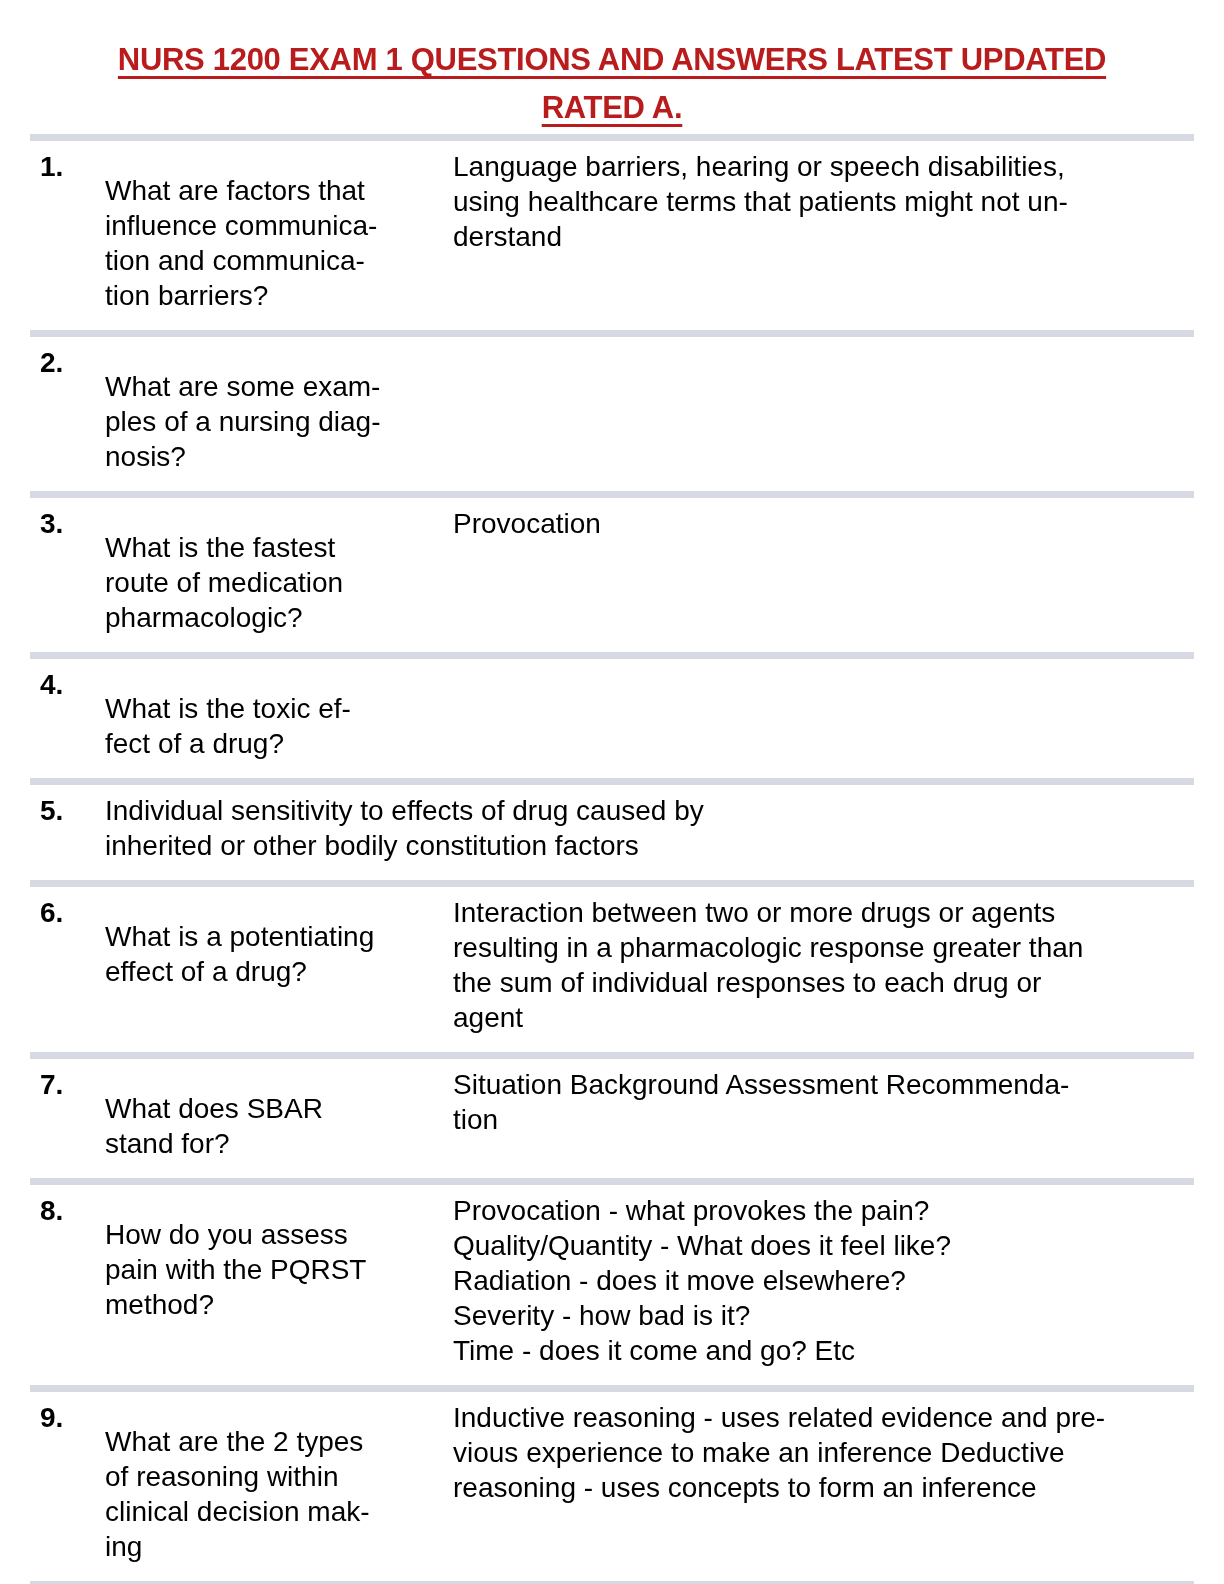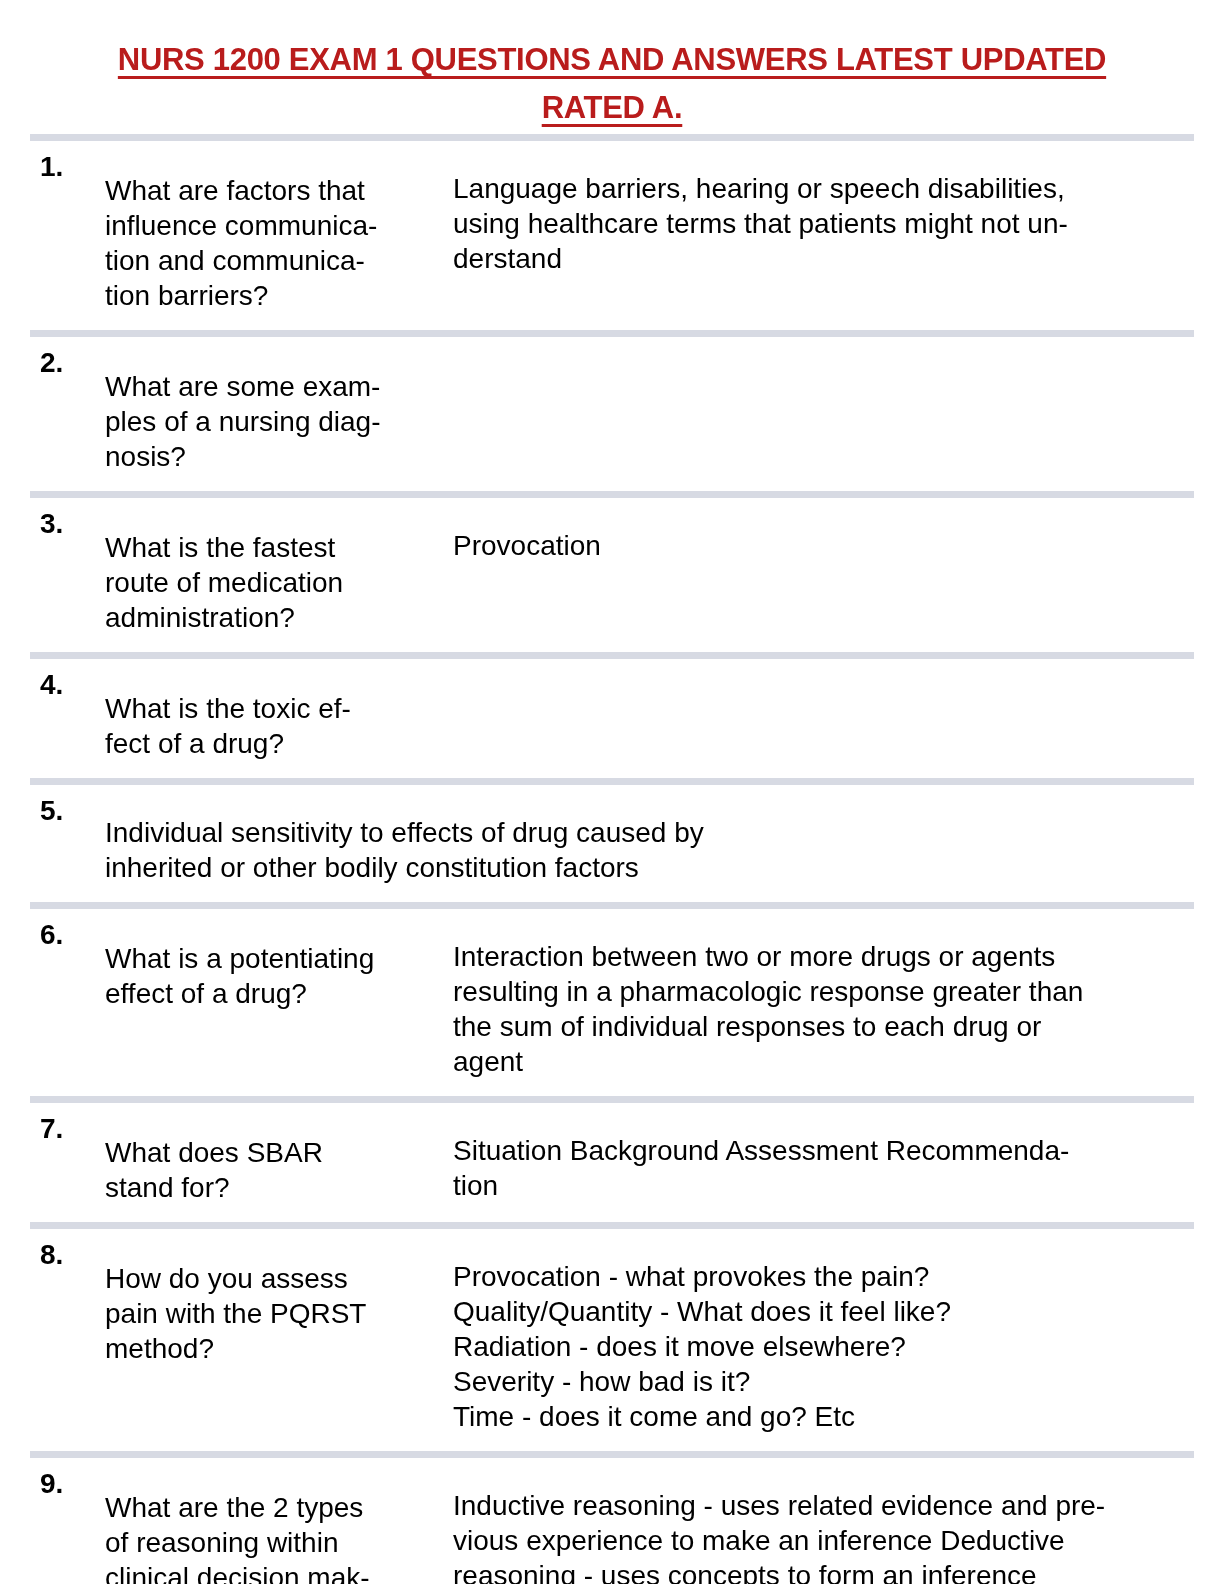--- a/index.html
+++ b/index.html
@@ -60,21 +60,20 @@
   }
   .qa-question {
     flex: 0 0 348px;
     font-weight: normal;
     white-space: pre-line;
     margin-top: 24px;
   }
   .qa-answer {
     flex: 1 1 auto;
     white-space: pre-line;
-    margin-top: 22px;
   }
   .page-footer {
     text-align: center;
     font-size: 15px;
     line-height: 18px;
     color: #8a8a8a;
     margin-top: 14px;
   }
 </style>
 </head>
@@ -103,21 +102,21 @@
     <div class="qa-question">What are some exam-
 ples of a nursing diag-
 nosis?</div>
   </div>
 
   <div class="divider"></div>
   <div class="qa-row">
     <div class="qa-num">3.</div>
     <div class="qa-question">What is the fastest
 route of medication
-administration?</div>
+pharmacologic?</div>
     <div class="qa-answer">Provocation</div>
   </div>
 
   <div class="divider"></div>
   <div class="qa-row">
     <div class="qa-num">4.</div>
     <div class="qa-question">What is the toxic ef-
 fect of a drug?</div>
   </div>
 

